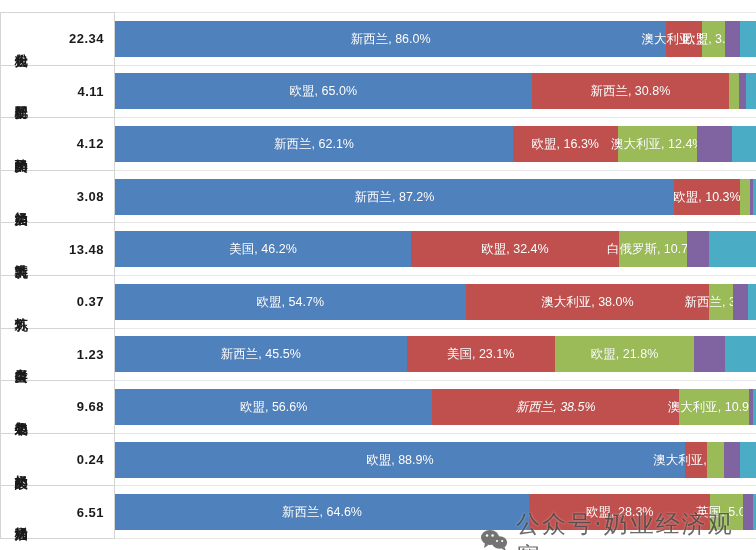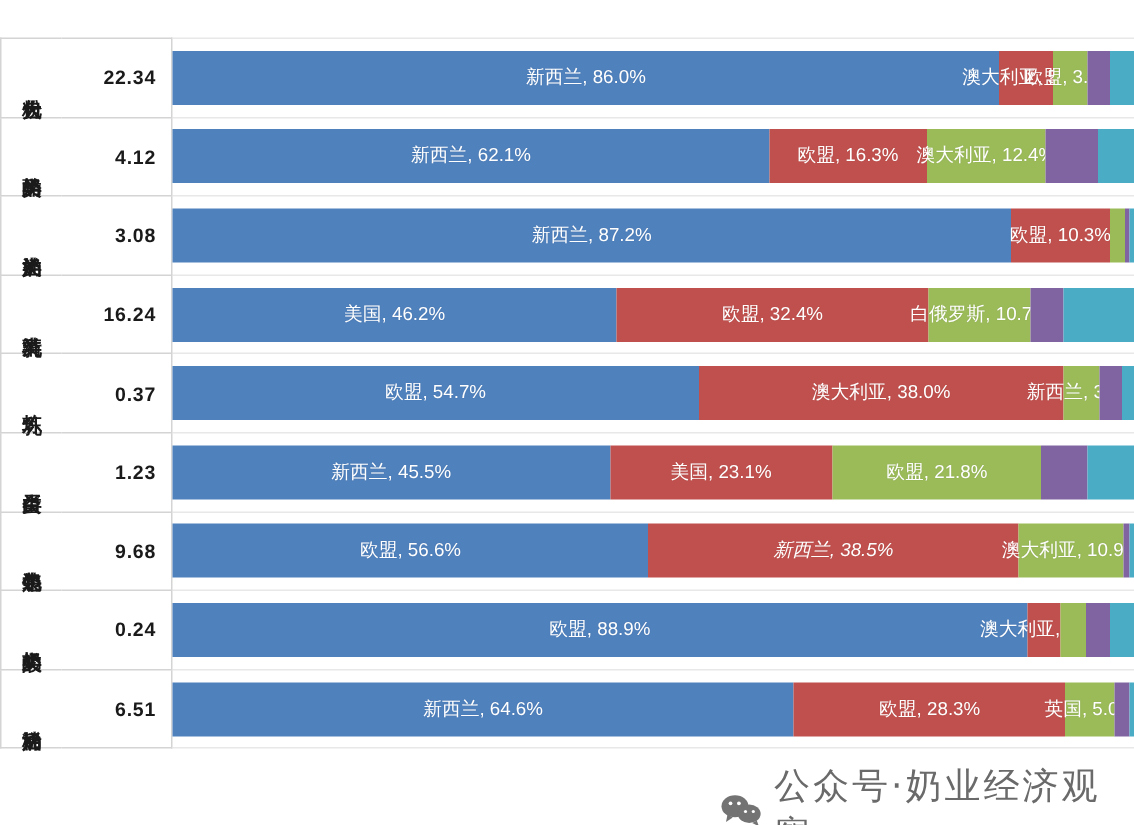--- a/index.html
+++ b/index.html
@@ -12,21 +12,21 @@
     position: relative;
     width: 756px;
     height: 550px;
     background: #ffffff;
     overflow: hidden;
   }
   table.chart-table {
     border-collapse: collapse;
     width: 756px;
     table-layout: fixed;
-    margin-top: 25px;
+    margin-top: 12px;
   }
   table.chart-table tr {
     height: 52.6px;
   }
   td.cat-cell {
     width: 40px;
     border-top: 1px solid #d4d4d4;
     border-bottom: 1px solid #d4d4d4;
     border-left: 1px solid #d4d4d4;
     vertical-align: middle;
@@ -131,20 +131,37 @@
               </div>
               <div class="seg" style="width: 3.5%; background: rgb(155, 187, 89);">
                 <span class="seg-label">欧盟, 3.5%</span>
               </div>
               <div class="seg" style="width: 2.4%; background: rgb(128, 100, 162);"></div>
               <div class="seg" style="width: 2.5%; background: rgb(75, 172, 198);"></div>
             </div>
           </td>
         </tr>
         <tr>
+          <td class="cat-cell"><span class="cat-label">婴配粉</span></td>
+          <td class="val-cell">4.11</td>
+          <td class="bar-cell">
+            <div class="bar-track">
+              <div class="seg" style="width: 65%; background: rgb(79, 129, 189);">
+                <span class="seg-label">欧盟, 65.0%</span>
+              </div>
+              <div class="seg" style="width: 30.8%; background: rgb(192, 80, 77);">
+                <span class="seg-label">新西兰, 30.8%</span>
+              </div>
+              <div class="seg" style="width: 1.6%; background: rgb(155, 187, 89);"></div>
+              <div class="seg" style="width: 1%; background: rgb(128, 100, 162);"></div>
+              <div class="seg" style="width: 1.6%; background: rgb(75, 172, 198);"></div>
+            </div>
+          </td>
+        </tr>
+        <tr>
           <td class="cat-cell"><span class="cat-label">奶酪类</span></td>
           <td class="val-cell">4.12</td>
           <td class="bar-cell">
             <div class="bar-track">
               <div class="seg" style="width: 62.1%; background: rgb(79, 129, 189);">
                 <span class="seg-label">新西兰, 62.1%</span>
               </div>
               <div class="seg" style="width: 16.3%; background: rgb(192, 80, 77);">
                 <span class="seg-label">欧盟, 16.3%</span>
               </div>
@@ -168,21 +185,21 @@
                 <span class="seg-label">欧盟, 10.3%</span>
               </div>
               <div class="seg" style="width: 1.6%; background: rgb(155, 187, 89);"></div>
               <div class="seg" style="width: 0.5%; background: rgb(128, 100, 162);"></div>
               <div class="seg" style="width: 0.4%; background: rgb(75, 172, 198);"></div>
             </div>
           </td>
         </tr>
         <tr>
           <td class="cat-cell"><span class="cat-label">乳清类</span></td>
-          <td class="val-cell">16.24</td>
+          <td class="val-cell">13.48</td>
           <td class="bar-cell">
             <div class="bar-track">
               <div class="seg" style="width: 46.2%; background: rgb(79, 129, 189);">
                 <span class="seg-label">美国, 46.2%</span>
               </div>
               <div class="seg" style="width: 32.4%; background: rgb(192, 80, 77);">
                 <span class="seg-label">欧盟, 32.4%</span>
               </div>
               <div class="seg" style="width: 10.7%; background: rgb(155, 187, 89);">
                 <span class="seg-label">白俄罗斯, 10.7%</span>

